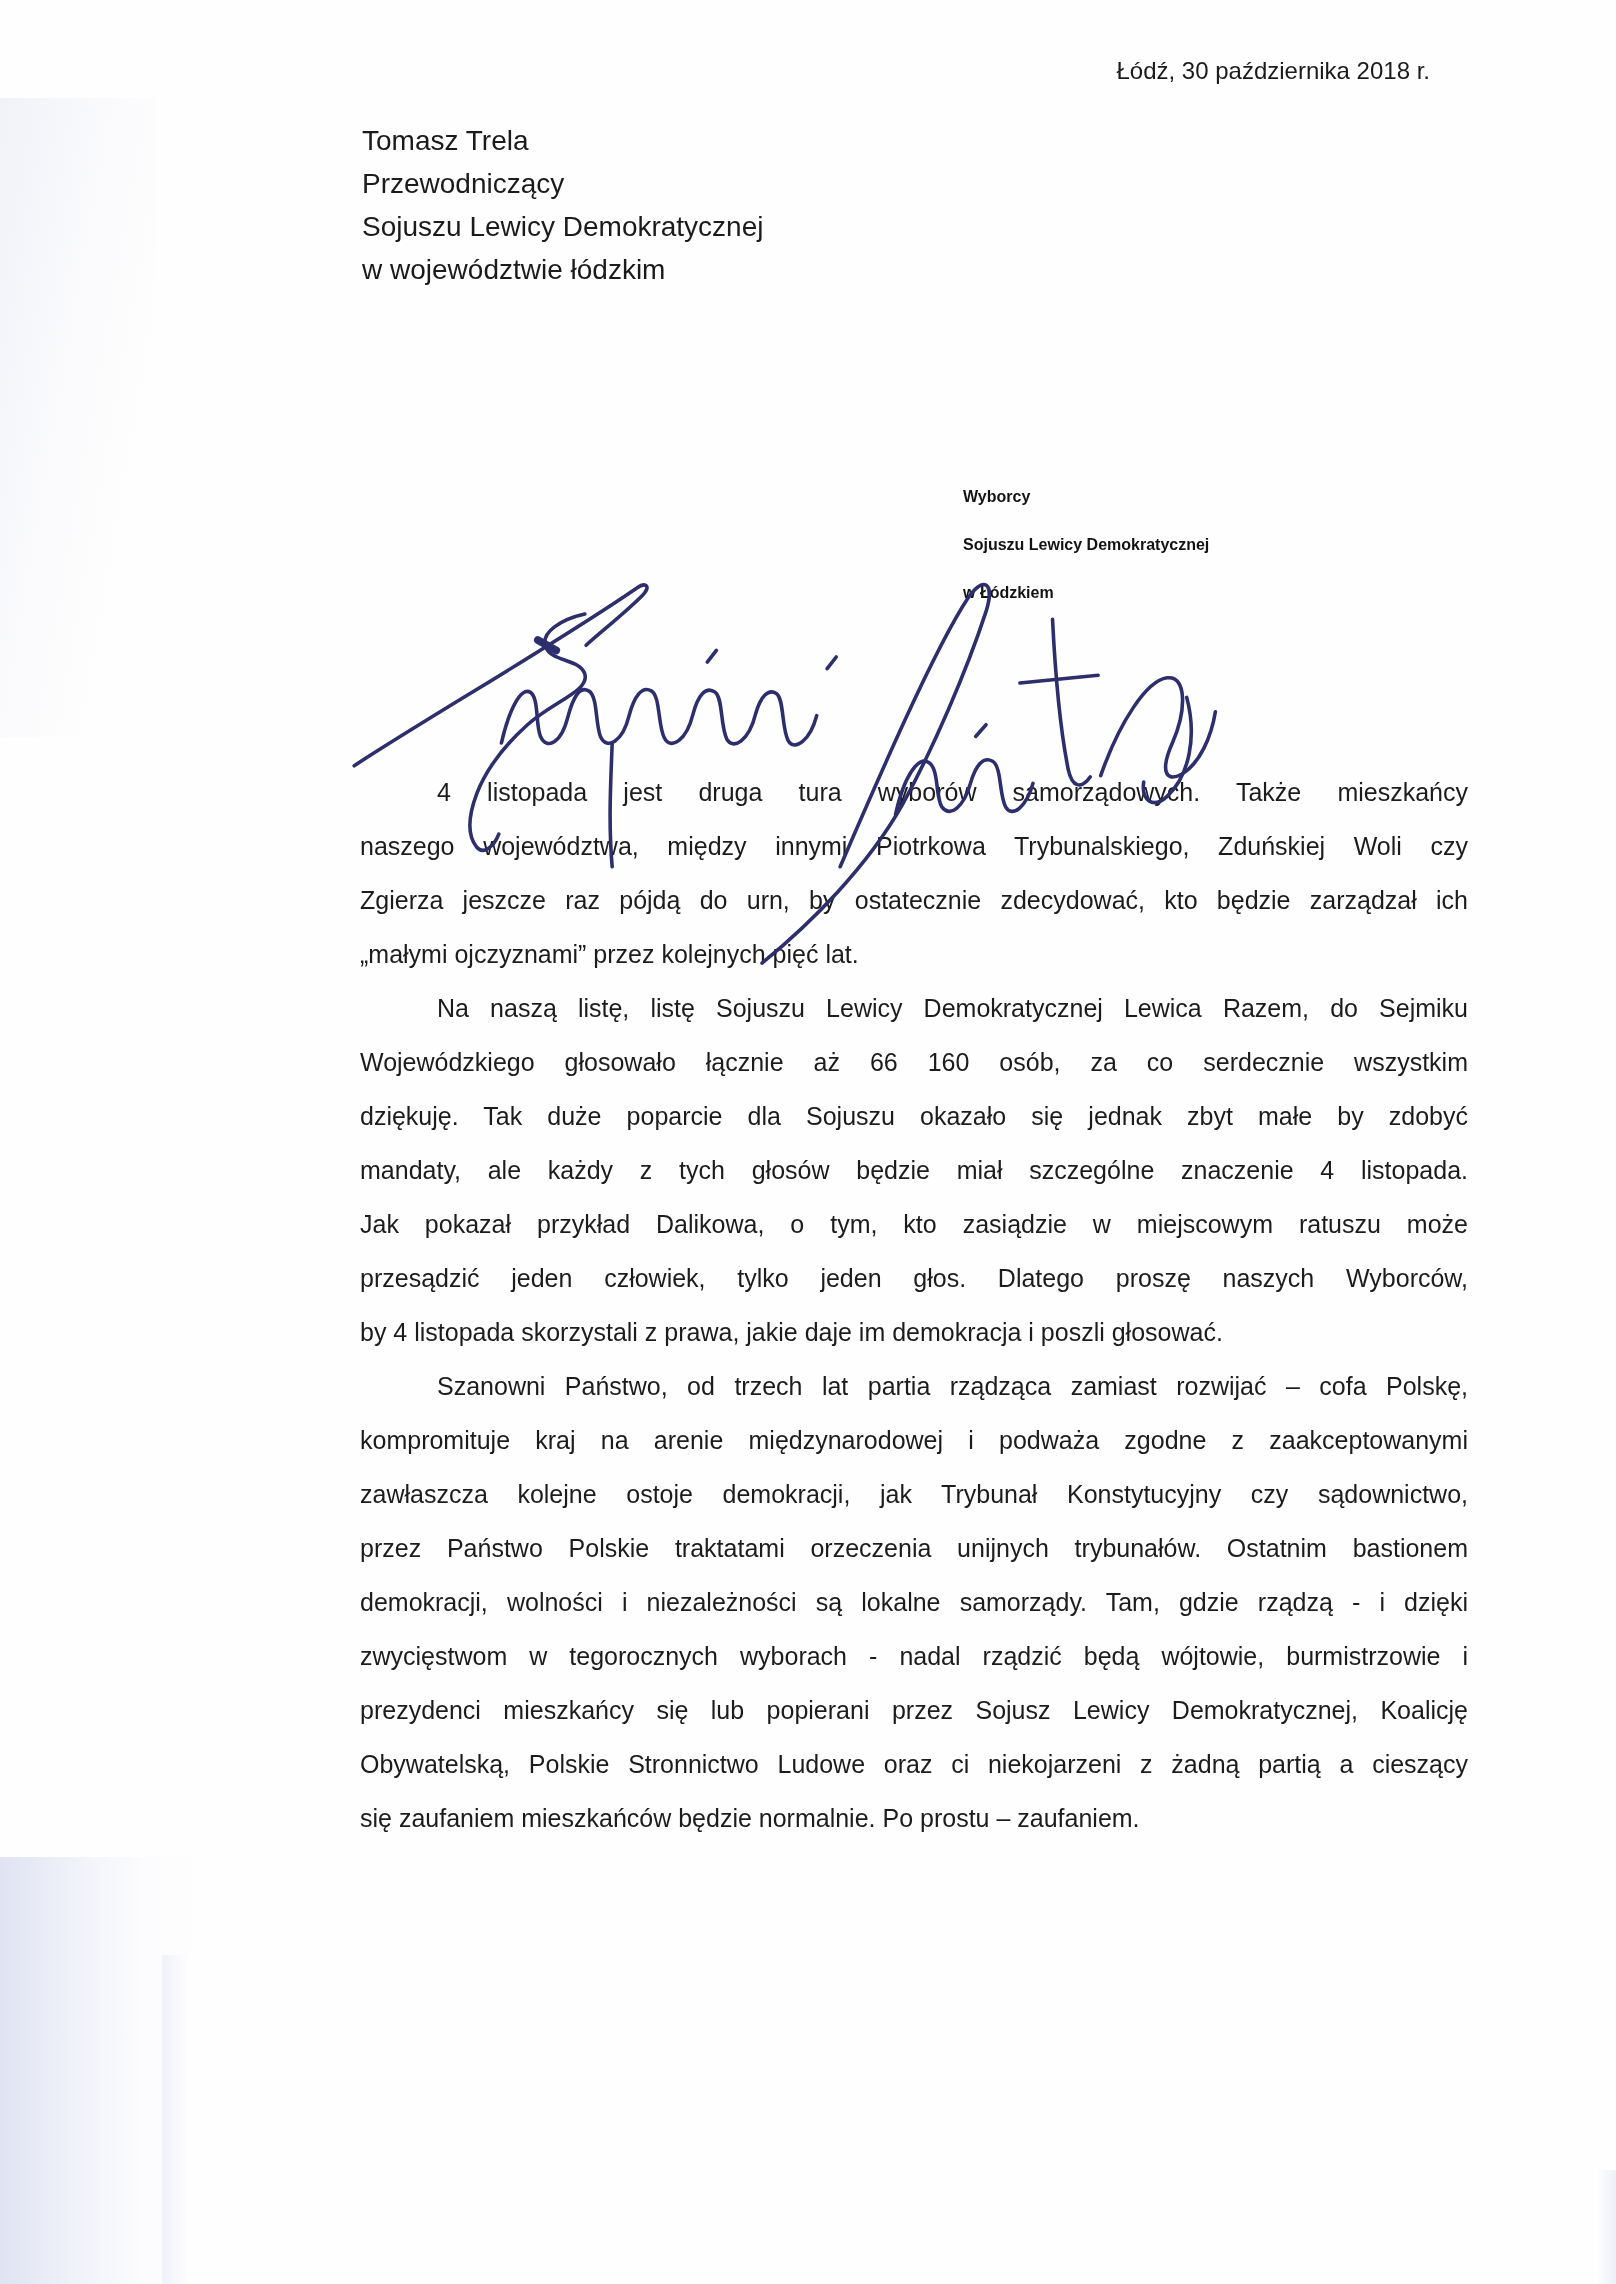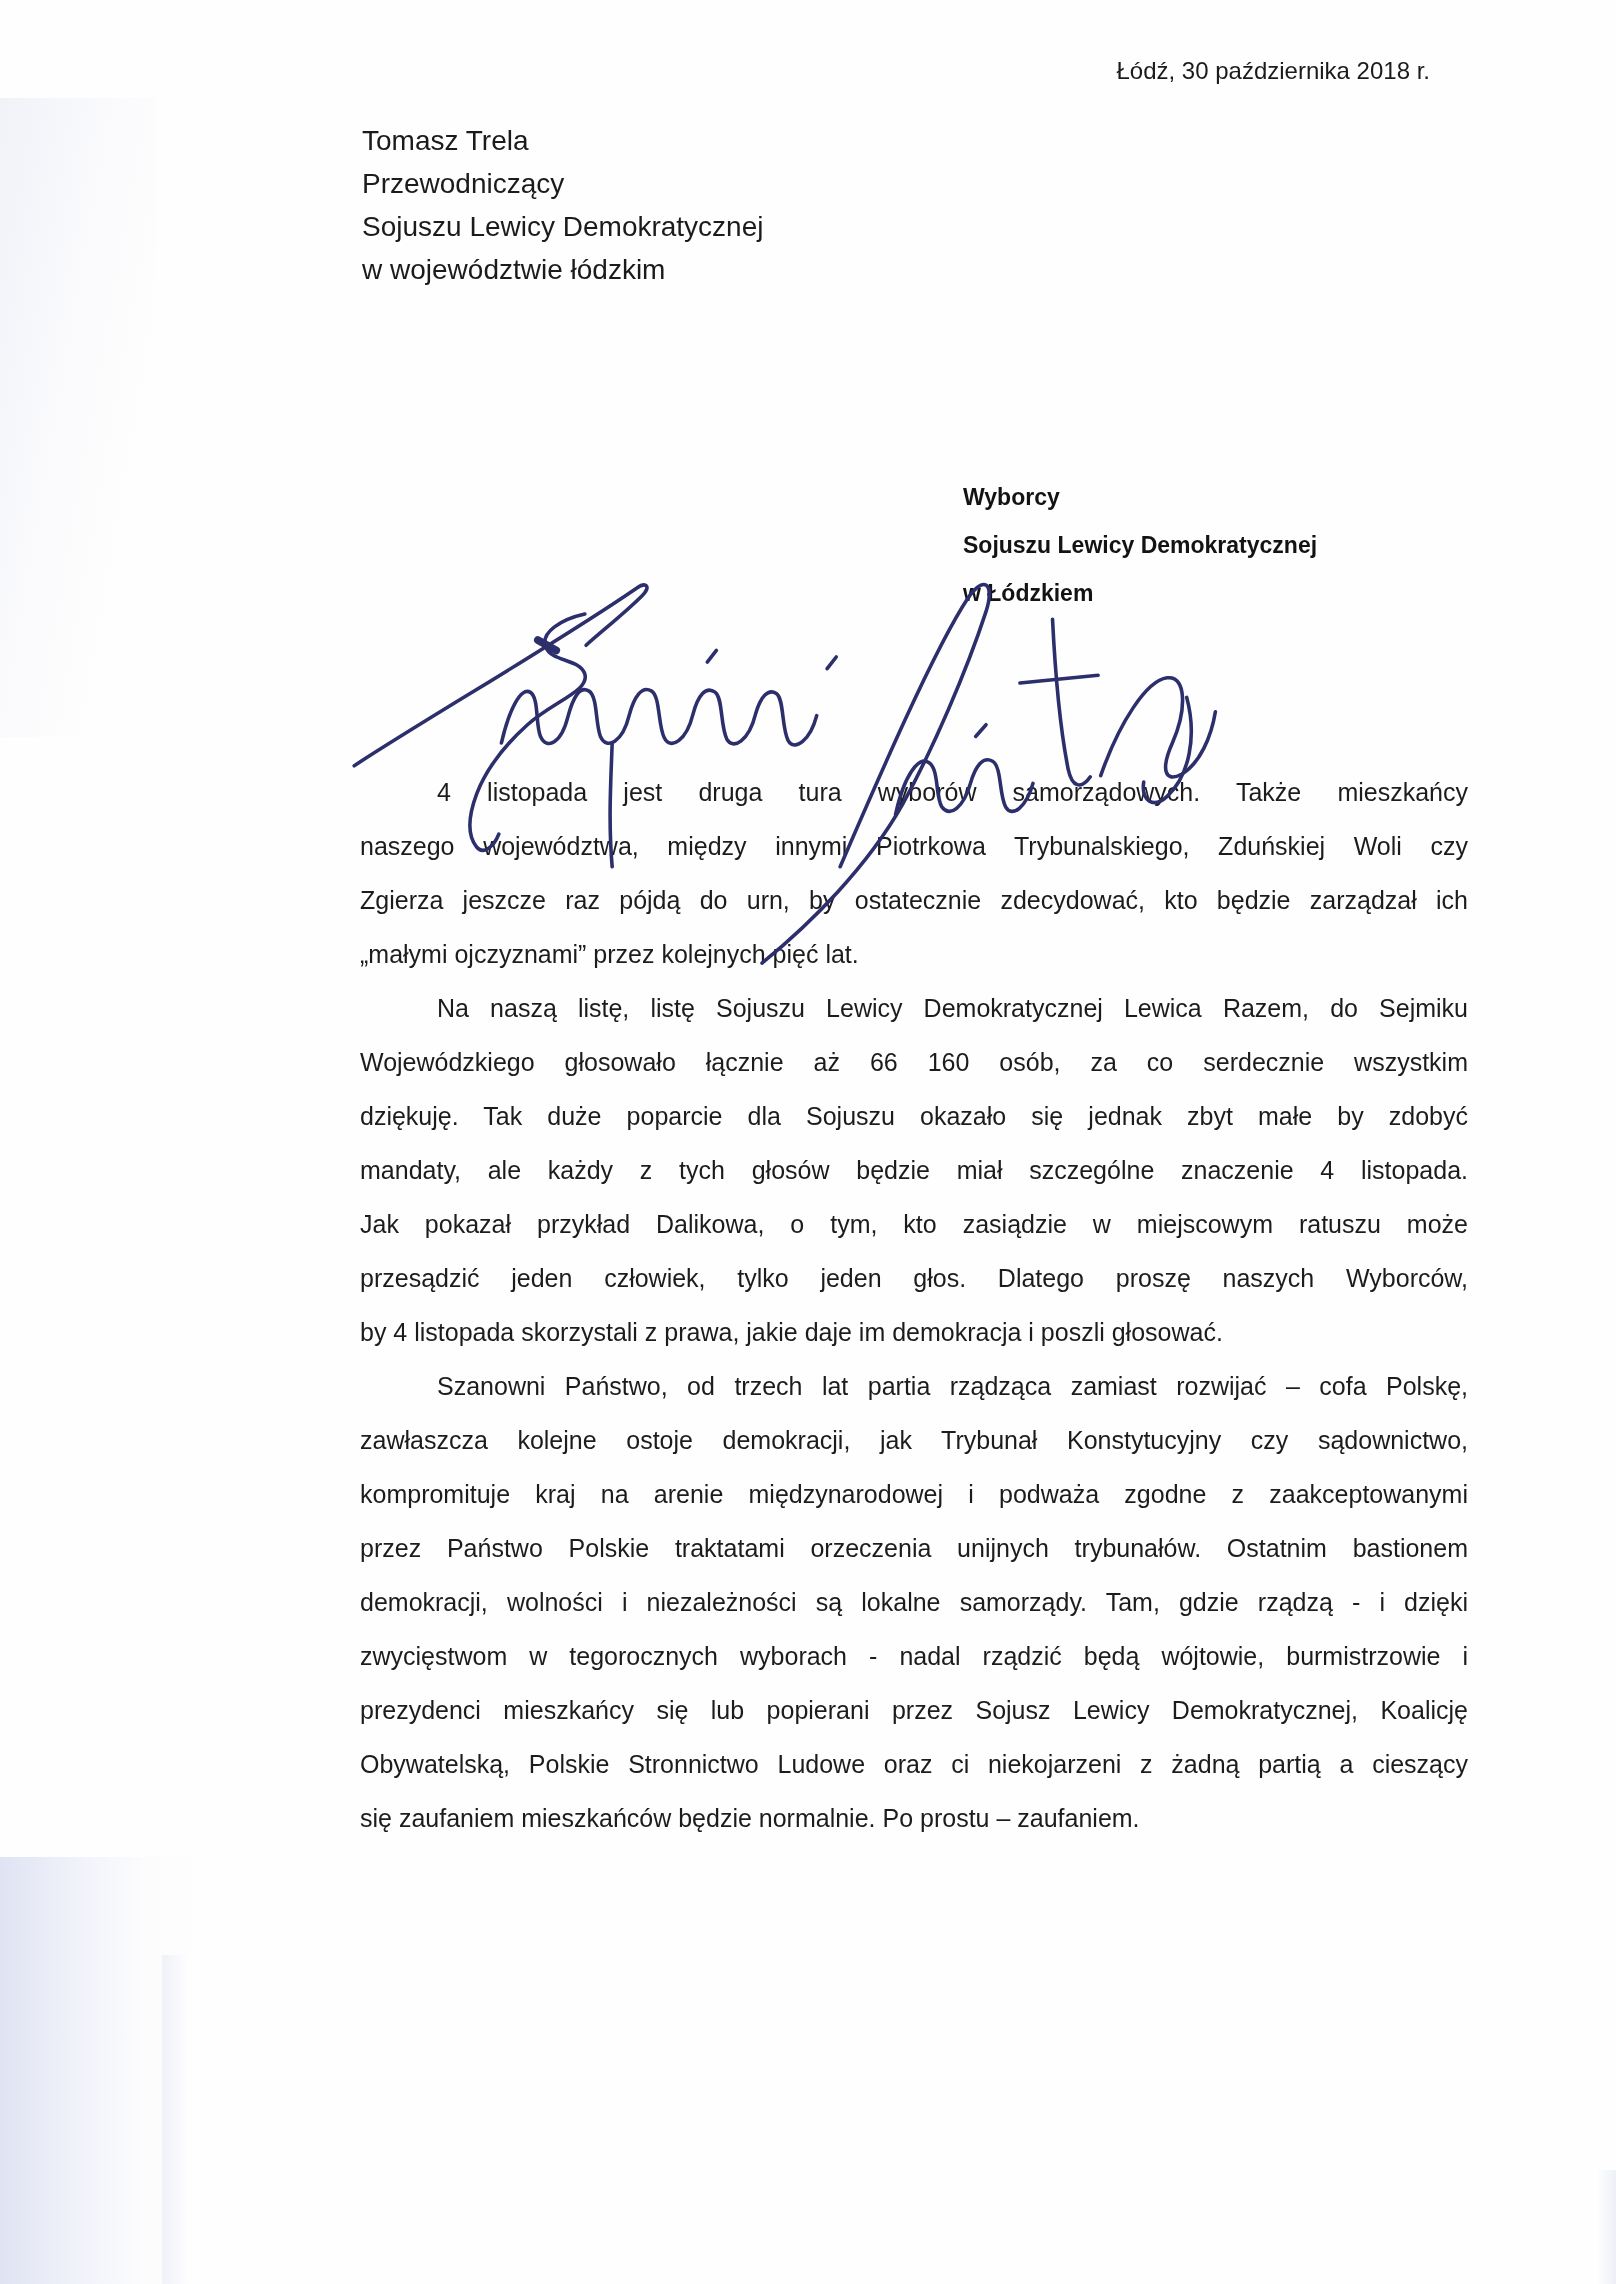--- a/index.html
+++ b/index.html
@@ -48,21 +48,21 @@
     left: 362px;
     top: 119px;
     font-size: 28px;
     line-height: 43px;
     color: #1b1b1b;
   }
   .recipient-block {
     position: absolute;
     left: 963px;
     top: 473px;
-    font-size: 23px;
+    font-size: 16px;
     line-height: 48px;
     font-weight: 700;
     color: #131313;
   }
   .signature {
     position: absolute;
     left: 306px;
     top: 541px;
     width: 925px;
     height: 430px;
@@ -148,22 +148,22 @@
 
     <div class="body-line indent">Na naszą listę, listę Sojuszu Lewicy Demokratycznej Lewica Razem, do Sejmiku</div>
     <div class="body-line">Wojewódzkiego  głosowało  łącznie  aż  66 160  osób,  za  co  serdecznie  wszystkim</div>
     <div class="body-line">dziękuję.  Tak  duże  poparcie  dla  Sojuszu  okazało  się  jednak  zbyt  małe  by  zdobyć</div>
     <div class="body-line">mandaty,  ale  każdy  z  tych  głosów  będzie  miał  szczególne  znaczenie  4  listopada.</div>
     <div class="body-line">Jak pokazał  przykład  Dalikowa,  o  tym,  kto  zasiądzie  w  miejscowym  ratuszu  może</div>
     <div class="body-line">przesądzić  jeden  człowiek,  tylko  jeden  głos.  Dlatego  proszę  naszych  Wyborców,</div>
     <div class="body-line para-end">by 4 listopada skorzystali z prawa, jakie daje im demokracja i poszli głosować.</div>
 
     <div class="body-line indent">Szanowni Państwo, od trzech lat partia rządząca zamiast rozwijać – cofa Polskę,</div>
+    <div class="body-line">kompromituje kraj na arenie międzynarodowej i podważa zgodne z zaakceptowanymi</div>
     <div class="body-line">zawłaszcza  kolejne  ostoje  demokracji,  jak  Trybunał  Konstytucyjny  czy  sądownictwo,</div>
-    <div class="body-line">kompromituje kraj na arenie międzynarodowej i podważa zgodne z zaakceptowanymi</div>
     <div class="body-line">przez Państwo Polskie traktatami orzeczenia unijnych trybunałów. Ostatnim bastionem</div>
     <div class="body-line">demokracji, wolności i niezależności są lokalne samorządy. Tam, gdzie rządzą - i dzięki</div>
     <div class="body-line">zwycięstwom w tegorocznych wyborach - nadal rządzić będą wójtowie, burmistrzowie i</div>
     <div class="body-line">prezydenci mieszkańcy się lub popierani przez Sojusz Lewicy Demokratycznej, Koalicję</div>
     <div class="body-line">Obywatelską, Polskie Stronnictwo Ludowe oraz ci niekojarzeni z żadną partią a cieszący</div>
     <div class="body-line para-end">się zaufaniem mieszkańców będzie normalnie. Po prostu – zaufaniem.</div>
   </div>
 
 </div>
 

